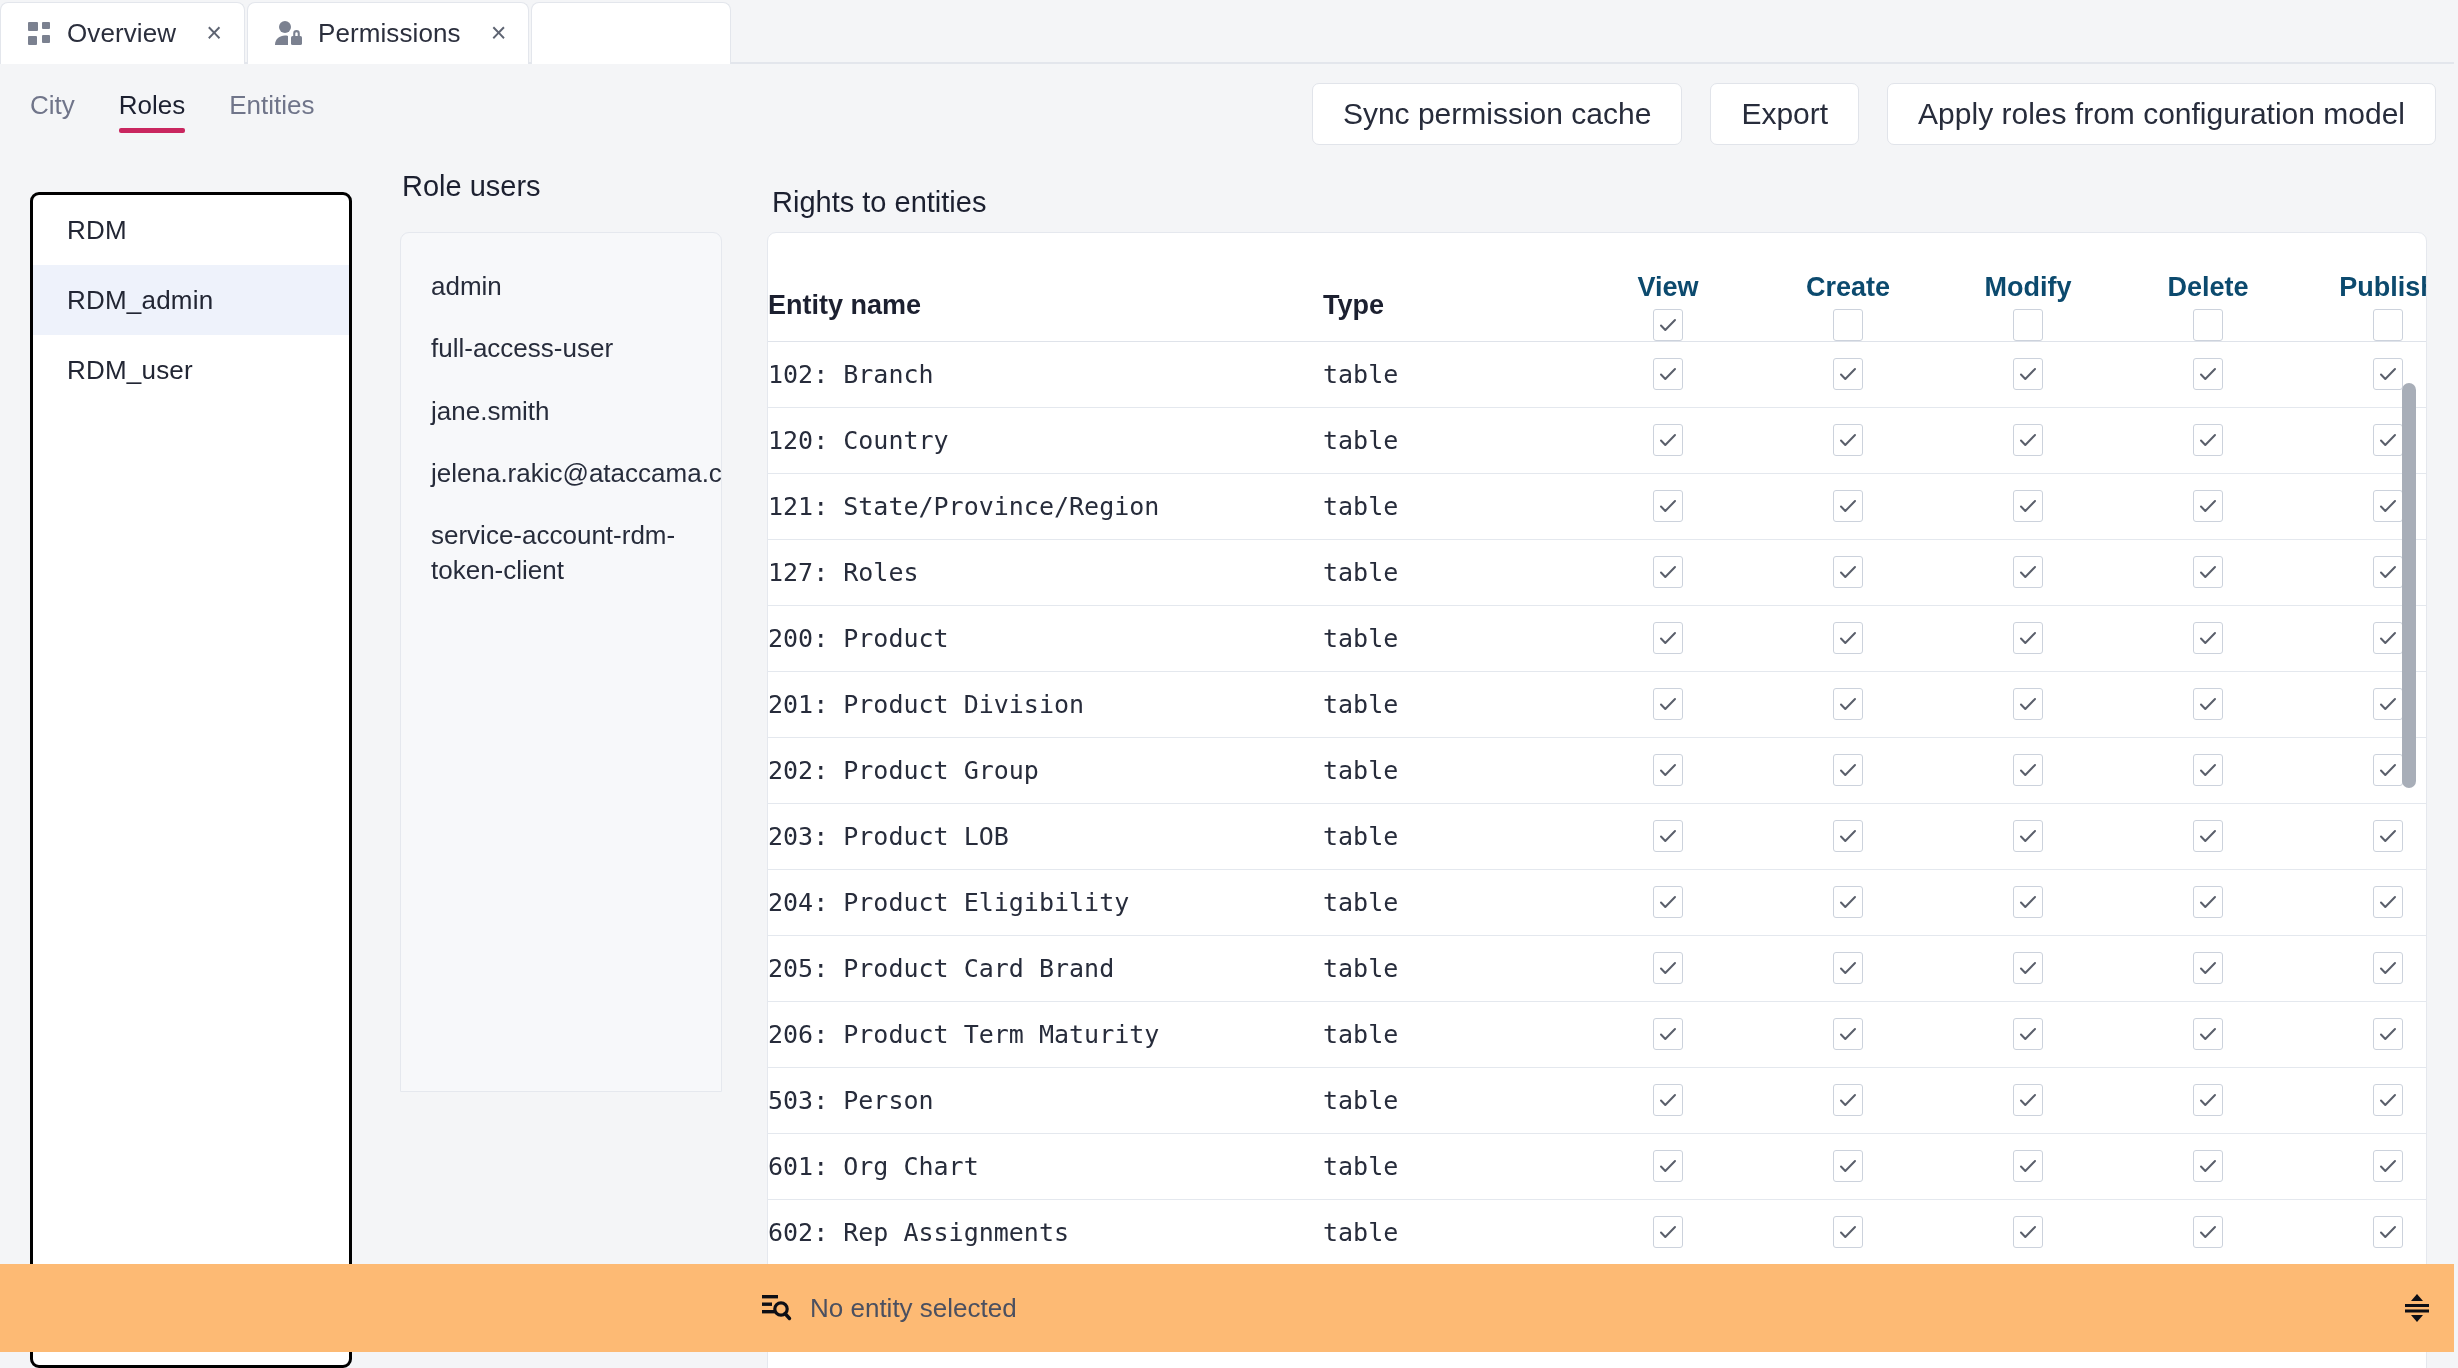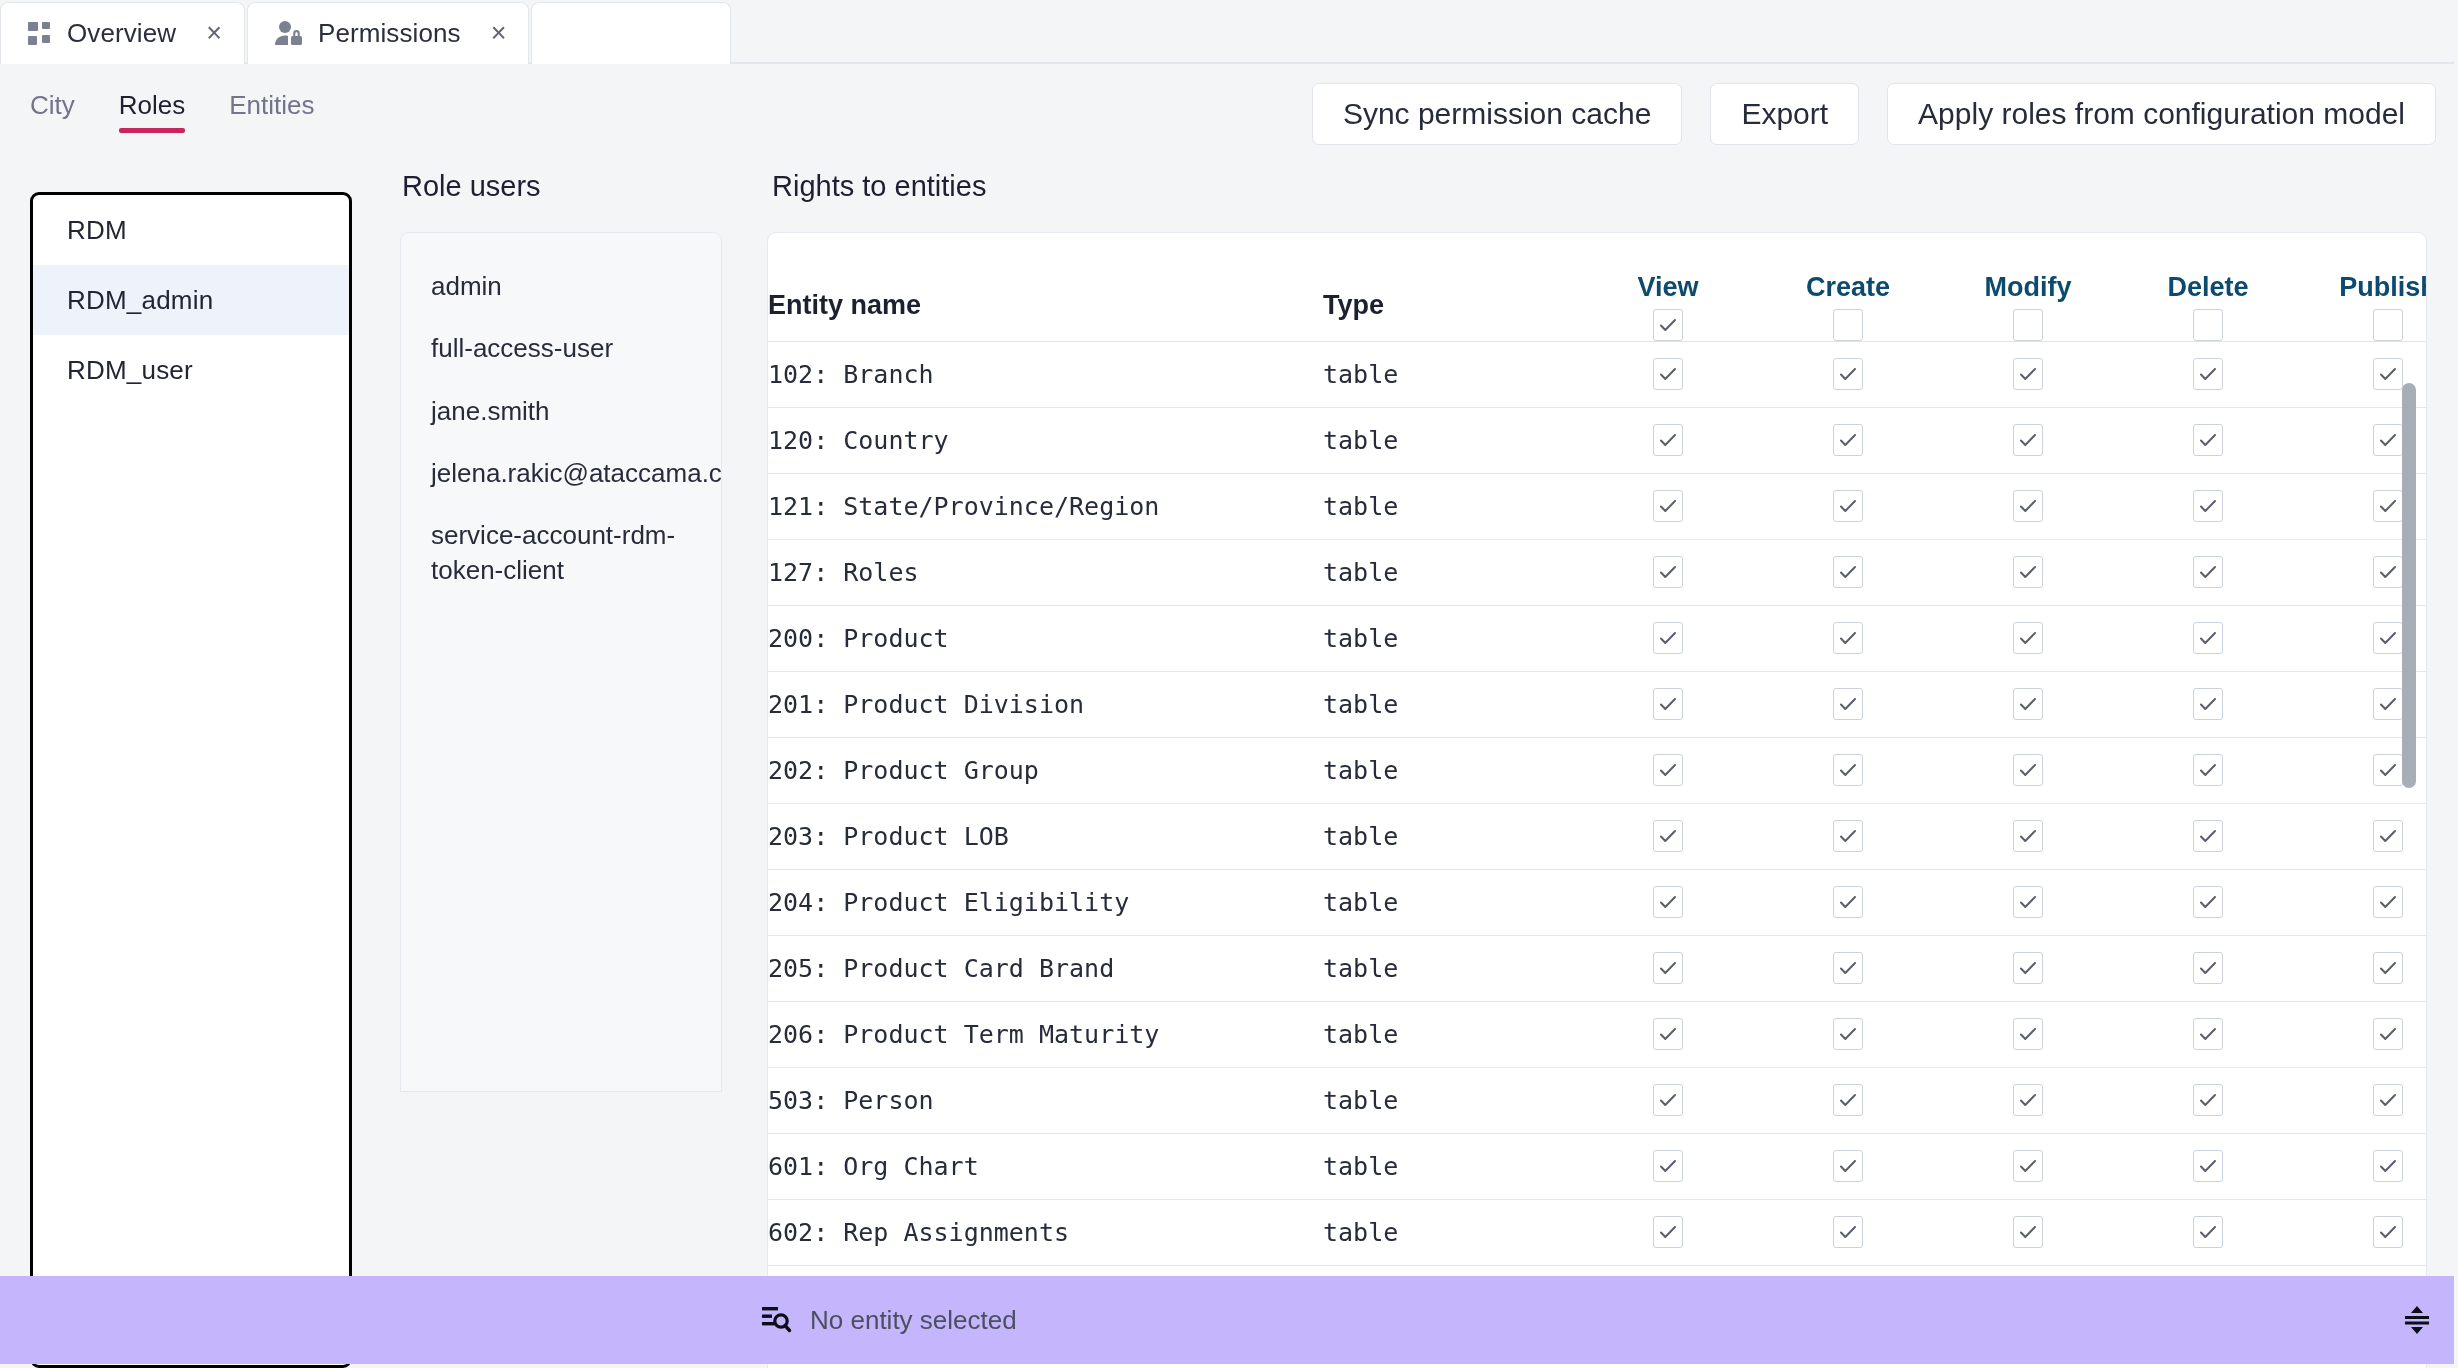--- a/index.html
+++ b/index.html
@@ -176,21 +176,21 @@
     color: #272c3b;
     line-height: 1.32;
     cursor: pointer;
     white-space: nowrap;
   }
   .ru-row.wrap { white-space: normal; padding-right: 14px; }
 
   
   .rt-title {
     position: absolute;
-    left: 772px; top: 0px;
+    left: 772px; top: 16px;
     font-size: 29px;
     color: #1c2030;
   }
   .table-wrap {
     position: absolute;
     left: 767px; top: 62px;
     width: 1660px;
     height: 1222px;
     background: #ffffff;
     border: 1px solid #e5e8ee;
@@ -279,24 +279,24 @@
     width: 14px;
     height: 405px;
     background: #a8aeb8;
     border-radius: 7px;
     cursor: pointer;
   }
 
   
   .statusbar {
     position: absolute;
-    left: 0; bottom: 4px;
+    left: 0; bottom: 16px;
     width: 2458px;
     height: 88px;
-    background: #c4b5fd;
+    background: #fdba74;
     display: flex;
     align-items: center;
   }
   .status-left {
     display: flex;
     align-items: center;
     gap: 18px;
     margin-left: 760px;
   }
   .status-text {

